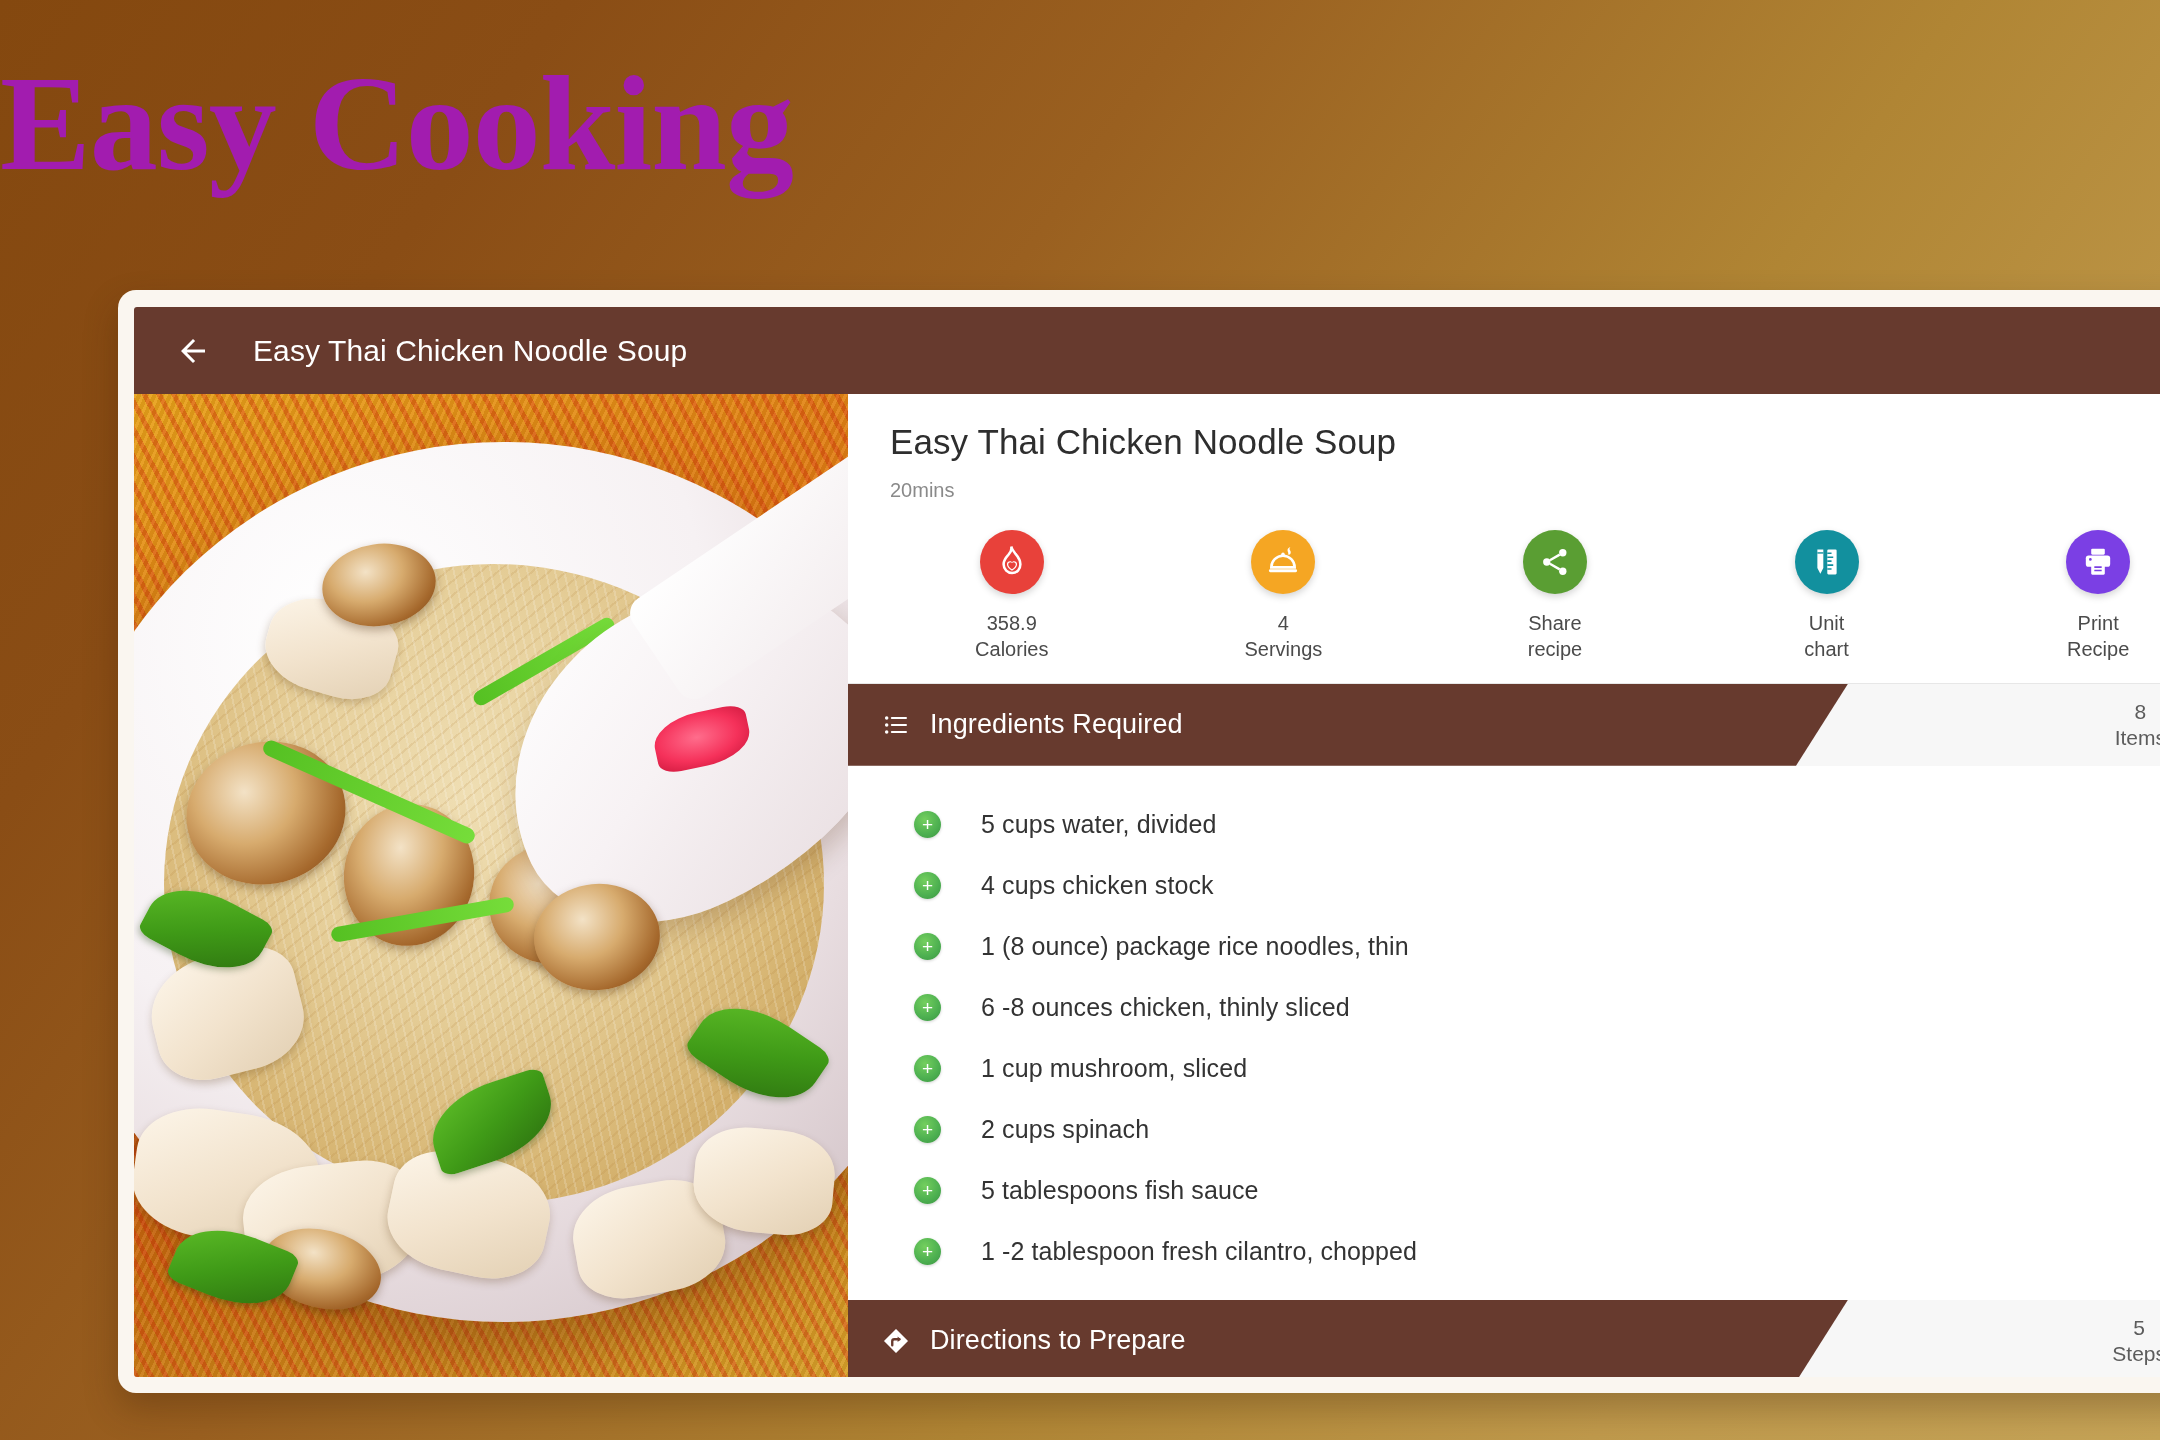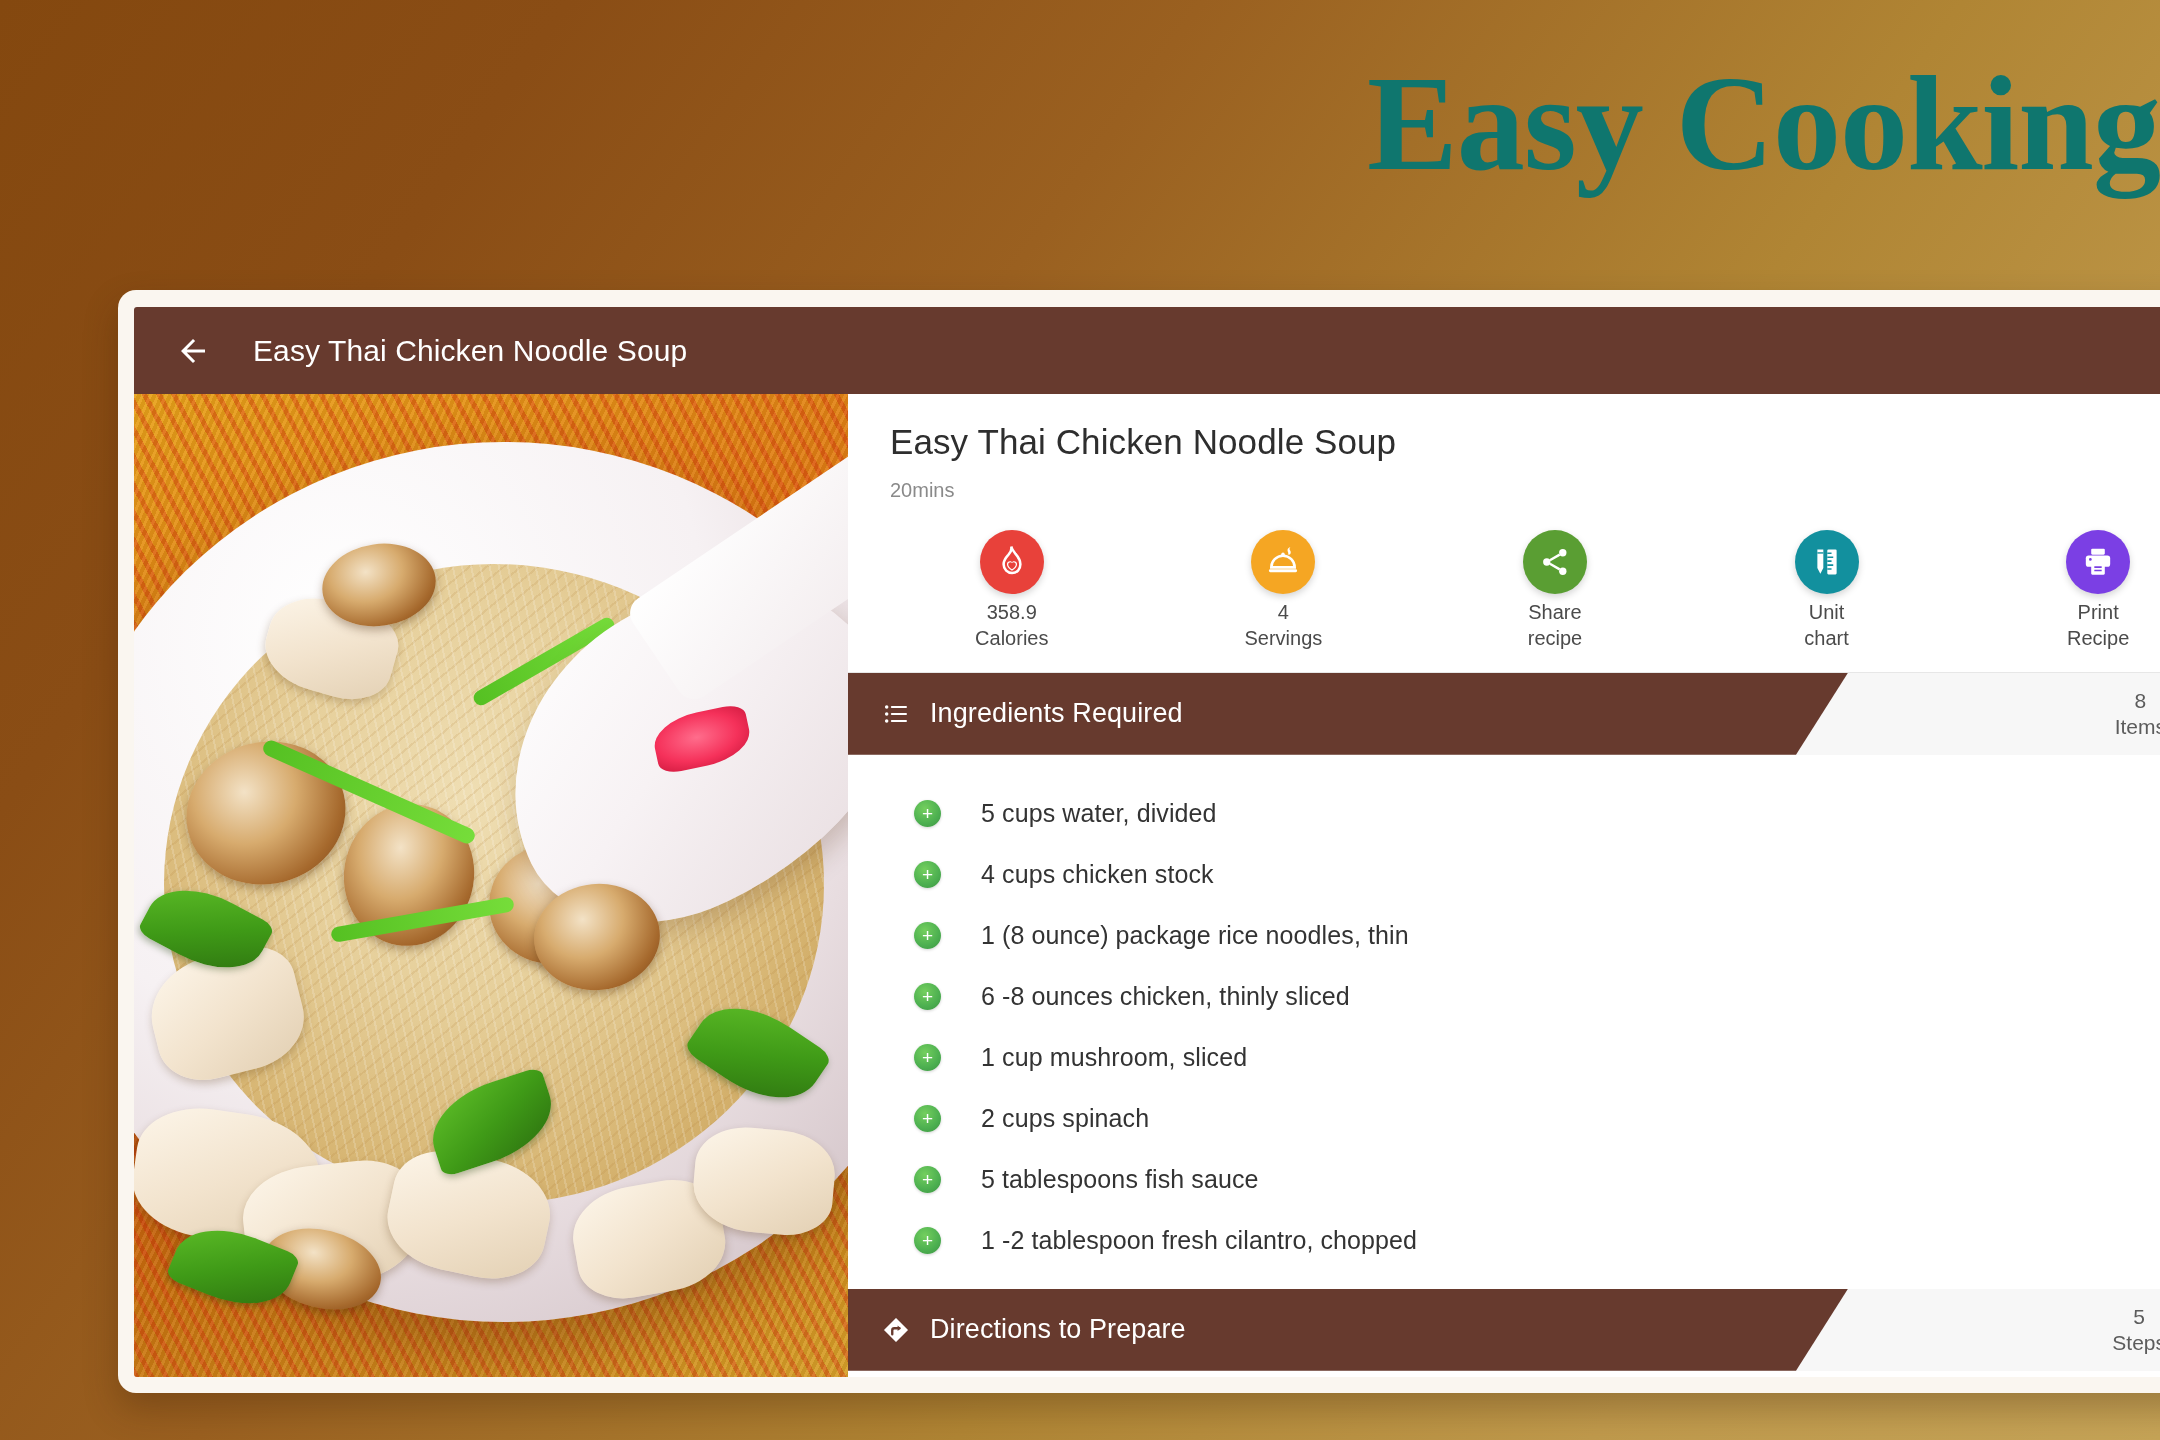--- a/index.html
+++ b/index.html
@@ -14,22 +14,22 @@
     background: linear-gradient(125deg, #84480f 0%, #8a4d15 18%, #9a6020 38%, #b08534 62%, #c09a4c 82%, #c6a457 100%);
     position: relative;
   }
 
   
   .page-title {
     position: absolute;
     top: 52px;
     left: 0;
     width: 100%;
-    text-align: right;
-    color: #0f766e;
+    text-align: left;
+    color: #a21caf;
     font-family: "Liberation Serif", "DejaVu Serif", serif;
     font-weight: 700;
     font-size: 136px;
     line-height: 1.05;
     letter-spacing: -1px;
   }
 
   
   .device-card {
     position: absolute;
@@ -213,21 +213,21 @@
     align-items: center;
     cursor: pointer;
   }
   .action-circle {
     width: 64px; height: 64px;
     border-radius: 50%;
     display: flex; align-items: center; justify-content: center;
     box-shadow: 0 3px 7px rgba(0,0,0,0.17);
   }
   .action-label {
-    margin-top: 5px;
+    margin-top: 16px;
     text-align: center;
     font-size: 20px;
     color: #4b4b4b;
     line-height: 1.32;
     white-space: pre-line;
   }
   .actions-divider {
     height: 1px;
     background: #e7e7e7;
     margin: 20px 0 0 0;

